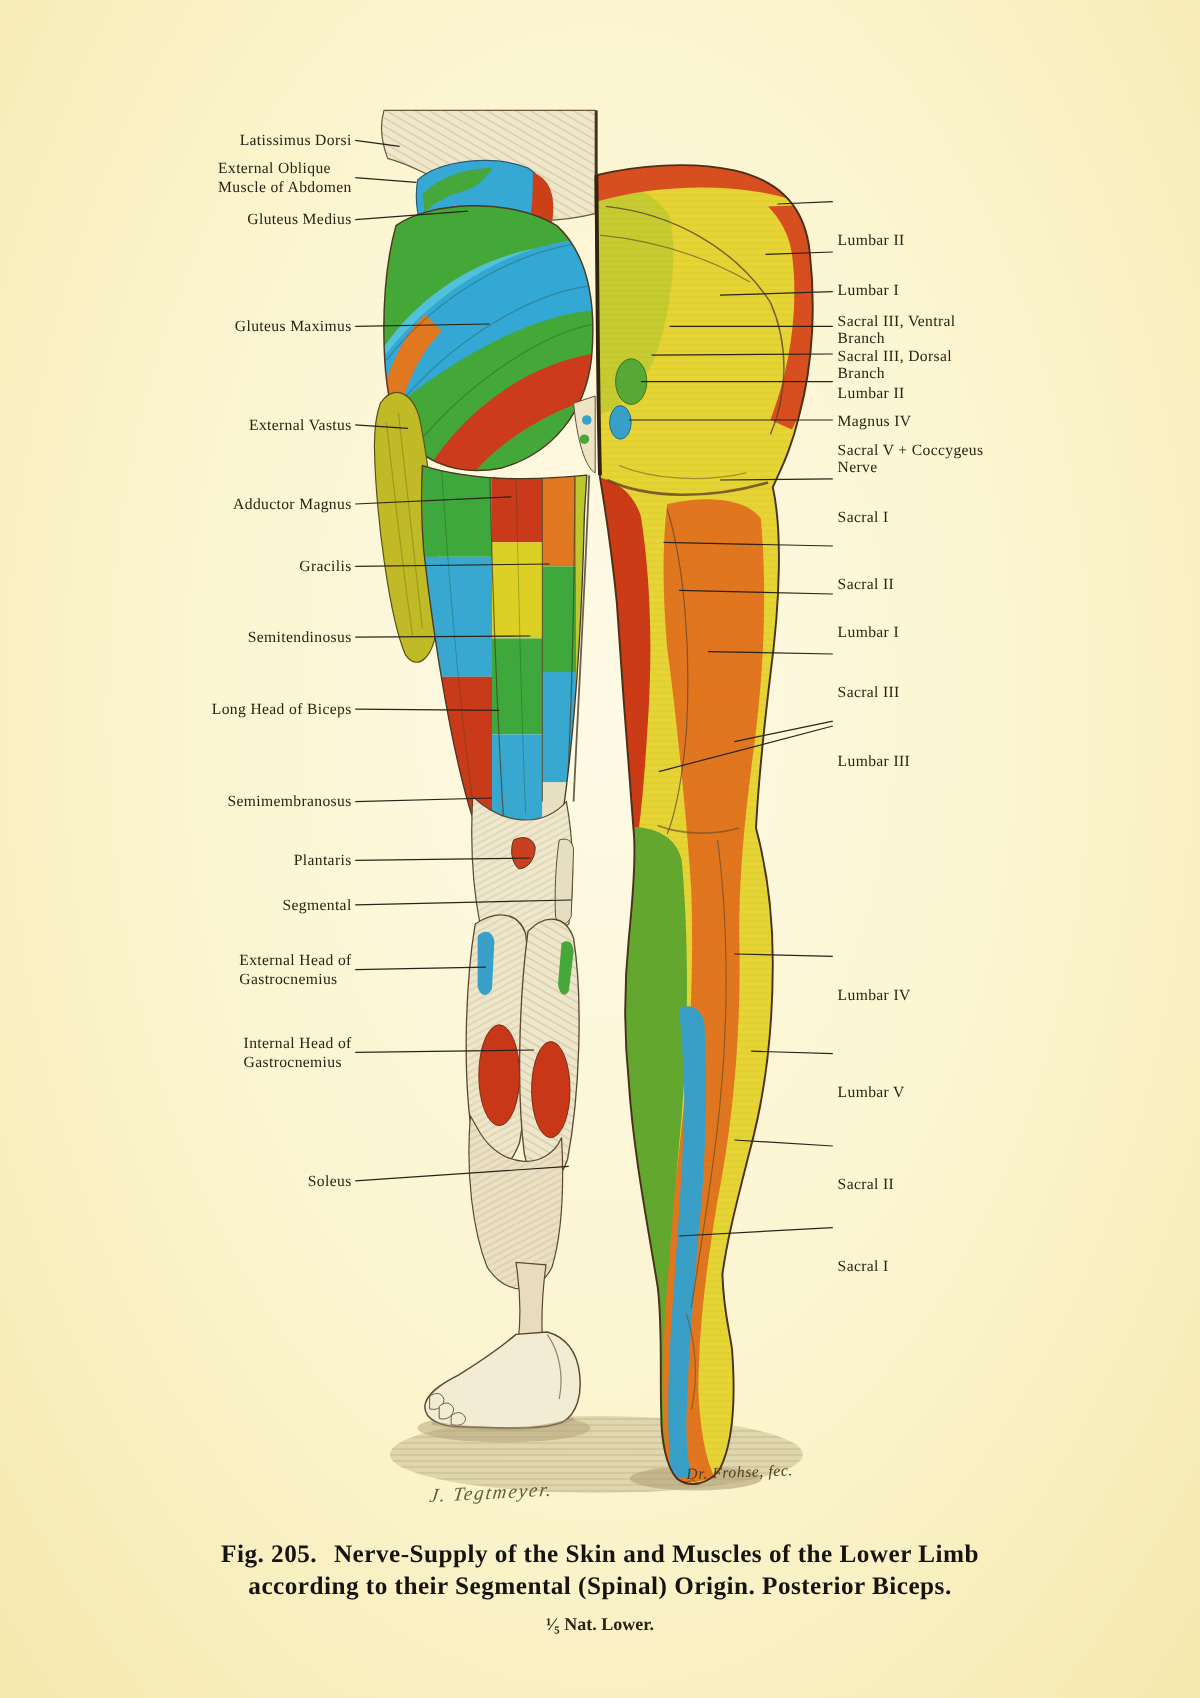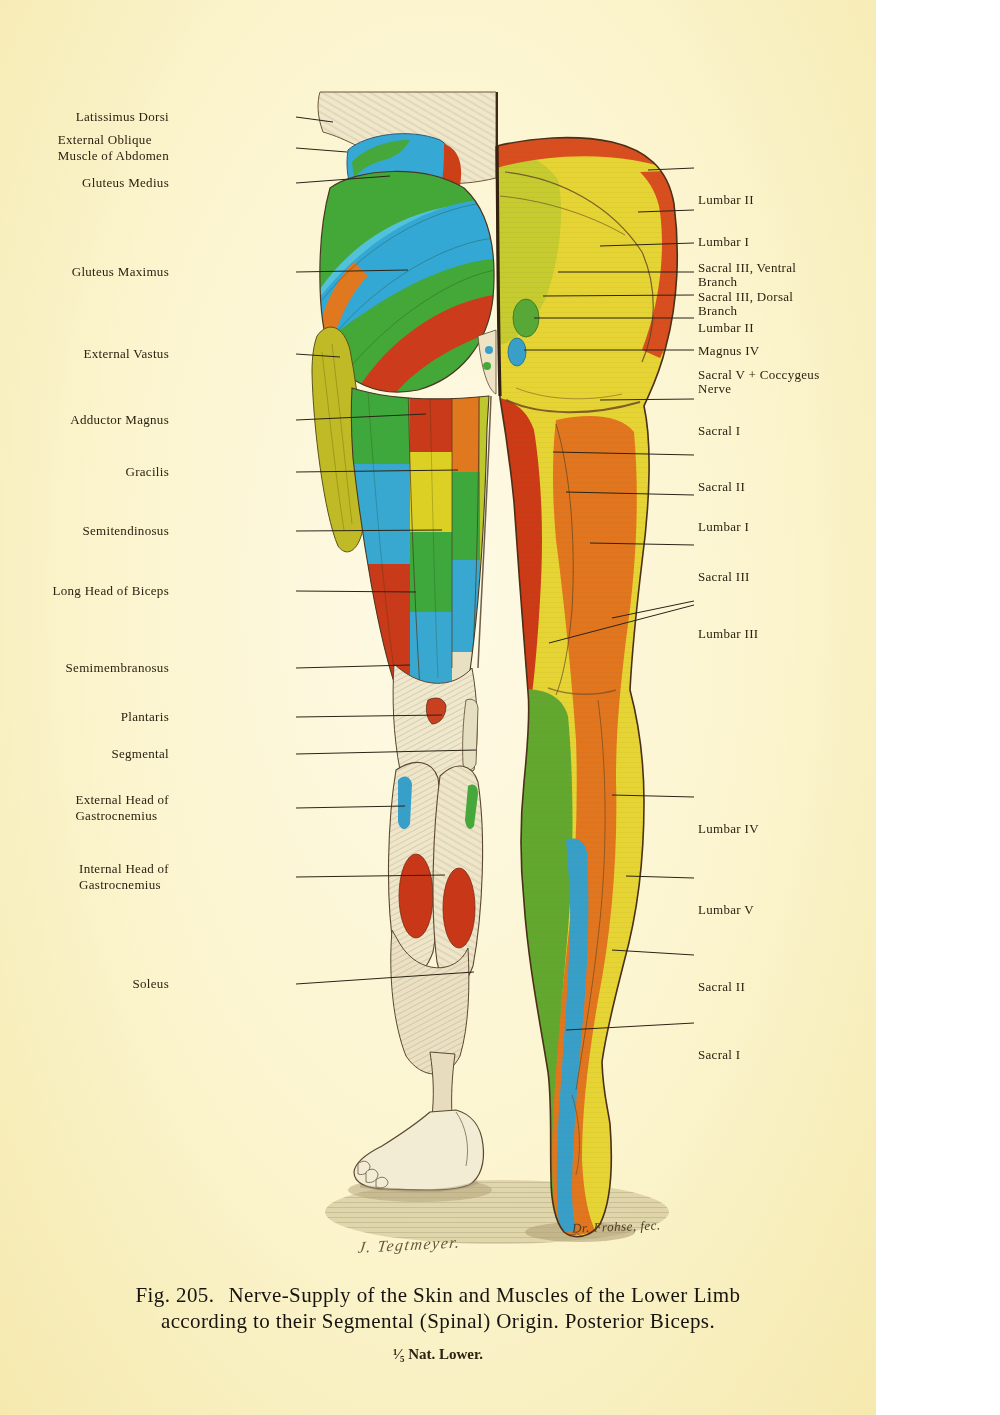--- a/index.html
+++ b/index.html
@@ -1,18 +1,18 @@
 <!DOCTYPE html>
 <html><head>
 <meta charset="utf-8">
 <style>
   html,body{margin:0;padding:0;}
   .page{
     position:relative;
-    width:876px;height:1415px;
+    width:1000px;height:1415px;
     background:radial-gradient(ellipse at 50% 42%, #fefae6 0%, #fbf4cd 55%, #f5e9ae 100%);
     overflow:hidden;
     font-family:"Liberation Serif","DejaVu Serif",serif;
   }
   svg.art{position:absolute;left:0;top:0;width:1000px;height:1415px;}
   .lbl{
     position:absolute;
     font-size:13px;
     line-height:16px;
     color:#2b2212;
@@ -20,21 +20,21 @@
     white-space:pre-line;
   }
   .lbl.left{right:707px;text-align:right;}
   .lbl.left.two{text-align:left;margin-left:12px;}
   .lbl.right{left:698px;text-align:left;margin-top:32px;}
   .lbl.right.two{line-height:14px;}
   .caption{
     position:absolute;left:0;right:0;top:1282px;
     text-align:center;color:#171310;
   }
-  .caption .cline{font-size:21px;font-weight:normal;letter-spacing:.4px;line-height:26px;}
+  .caption .cline{font-size:21px;font-weight:bold;letter-spacing:.4px;line-height:26px;}
   .caption .fig{margin-right:14px;}
   .scale-note{
     position:absolute;left:0;right:0;top:1346px;
     text-align:center;font-size:15px;font-weight:bold;color:#2b2212;
   }
   .sig{position:absolute;font-style:italic;color:#4d3d24;}
   .sig.sigl{left:358px;top:1236px;font-size:16px;letter-spacing:1.5px;transform:rotate(-3deg) skewX(-10deg);opacity:.85;}
   .sig.sigr{left:572px;top:1219px;font-size:13px;letter-spacing:.5px;transform:rotate(-2deg);}
 </style>
 </head>

